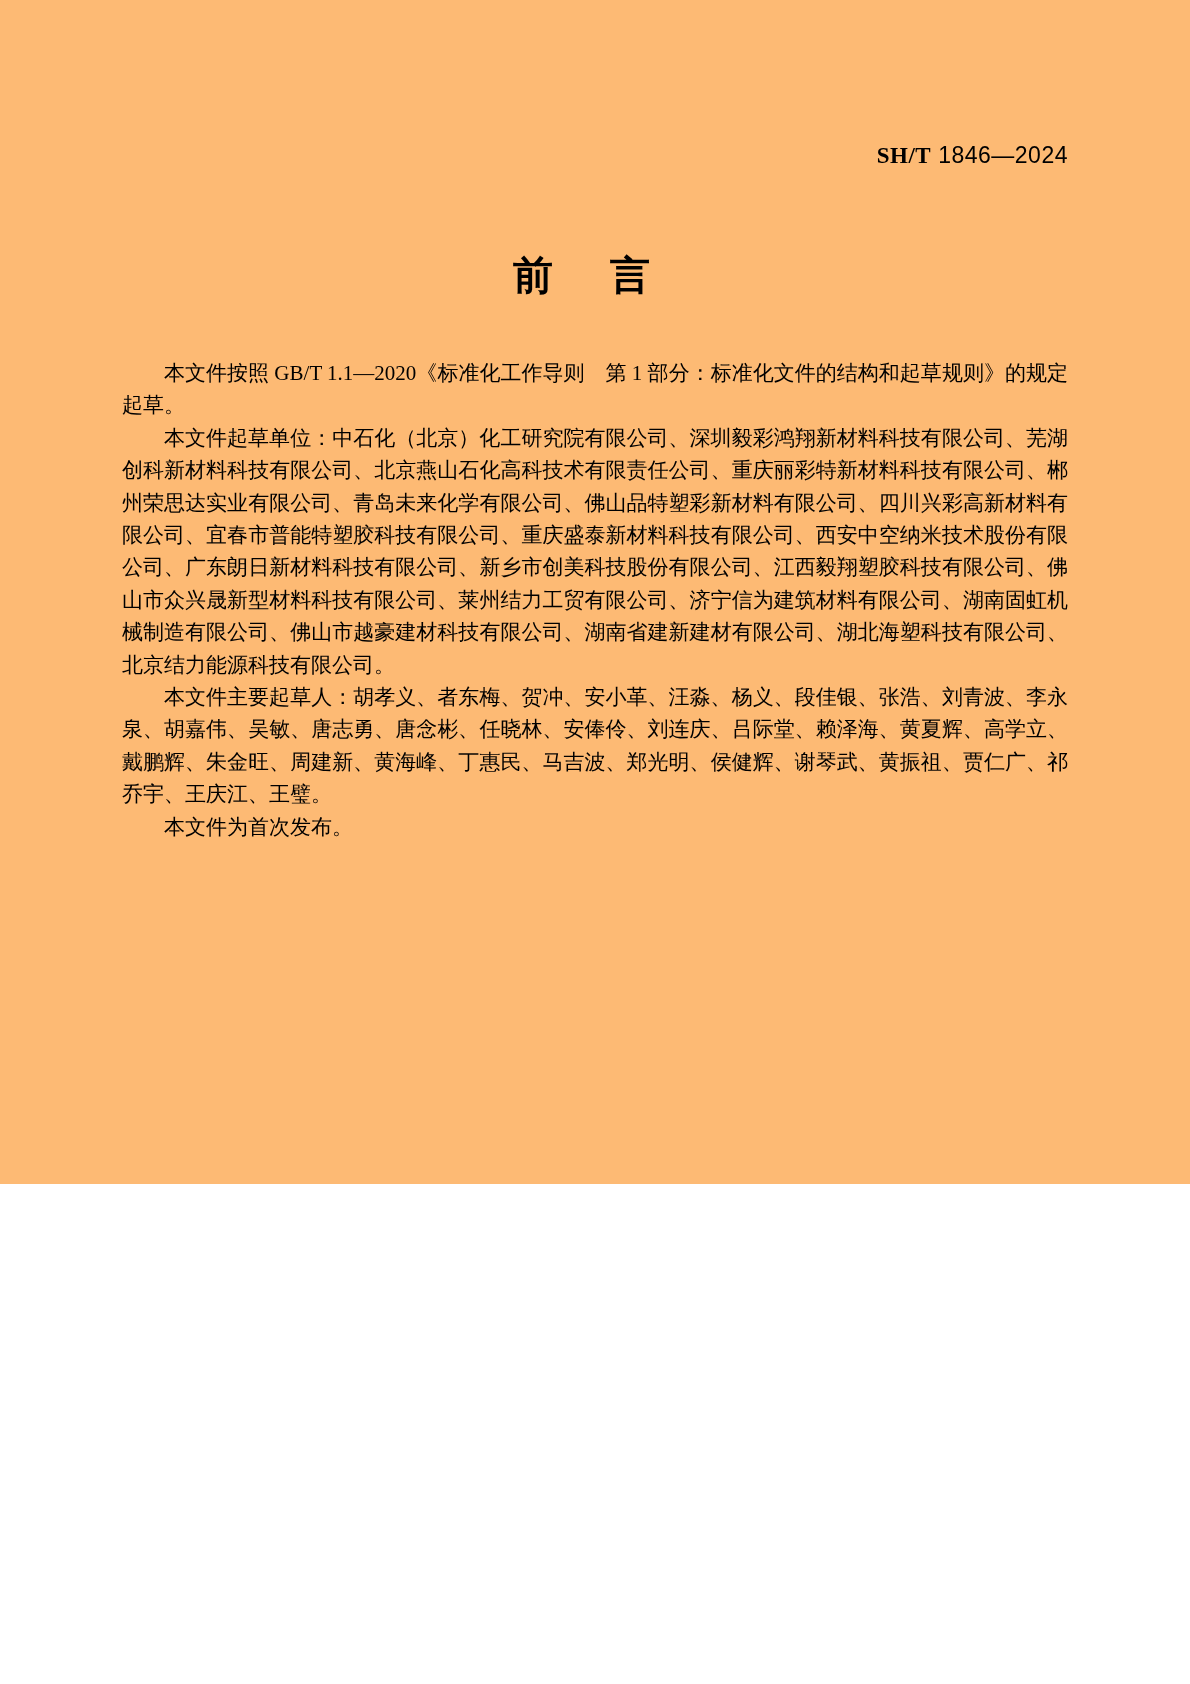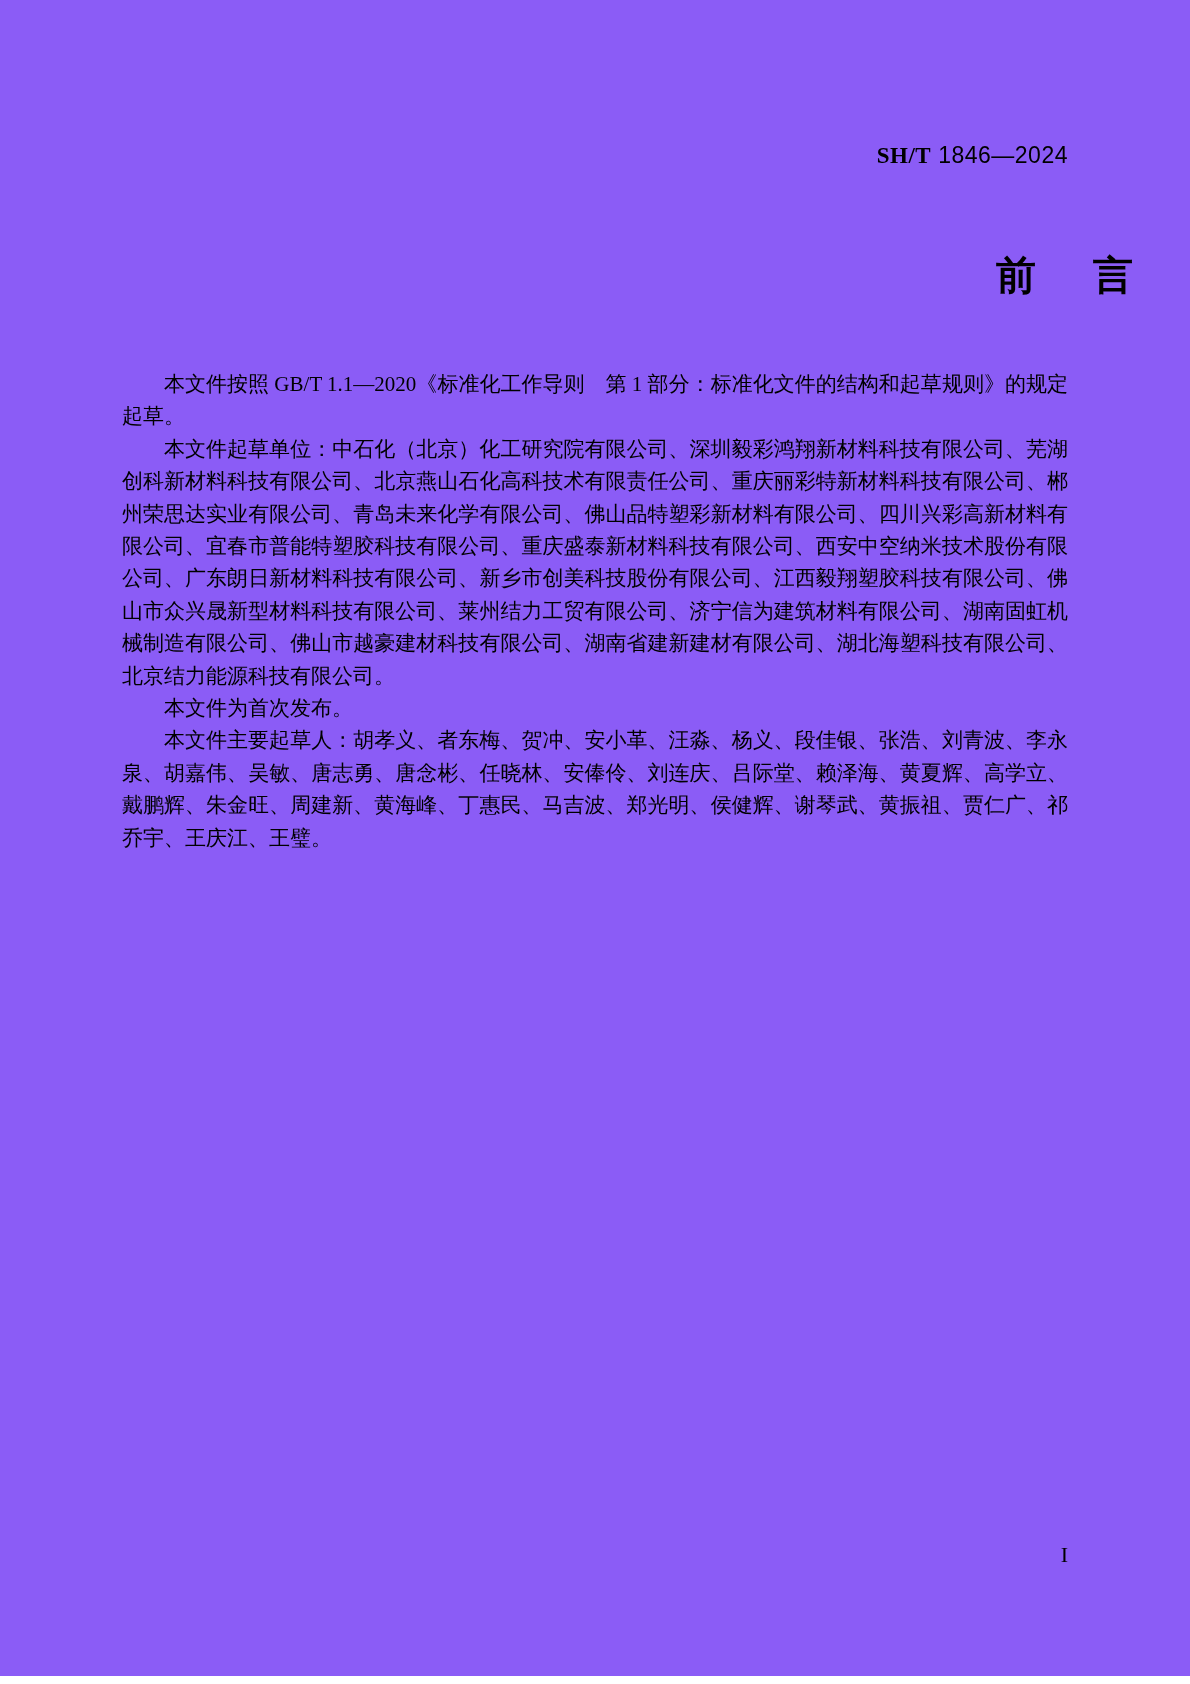--- a/index.html
+++ b/index.html
@@ -3,22 +3,22 @@
 <meta charset="utf-8">
 <style>
   html, body {
     margin: 0;
     padding: 0;
     background: #ffffff;
   }
   .page {
     position: relative;
     width: 1190px;
-    height: 1676px;
-    background: #8b5cf6;
+    height: 1184px;
+    background: #fdba74;
     overflow: hidden;
     font-family: "Liberation Serif", "DejaVu Serif", serif;
     color: #000000;
   }
   
   .doc-header {
     position: absolute;
     top: 141px;
     right: 122px;
     font-size: 23px;
@@ -35,34 +35,34 @@
     font-weight: 500;
     margin-left: 7px;
     letter-spacing: 0.5px;
   }
   
   .fore-title {
     position: absolute;
     top: 252px;
     left: 0;
     width: 100%;
-    text-align: right;
+    text-align: center;
     font-family: "Liberation Sans", "DejaVu Sans", sans-serif;
     font-weight: bold;
     font-size: 40px;
     line-height: 46px;
     letter-spacing: 57px;
     padding-left: 30px;
     box-sizing: border-box;
     white-space: nowrap;
   }
   
   .body-text {
     position: absolute;
-    top: 368px;
+    top: 357px;
     left: 122px;
     width: 946px;
     font-size: 21px;
     line-height: 32.4px;
     text-align: justify;
     text-justify: inter-ideograph;
   }
   .body-text p {
     margin: 0;
     padding: 0;
@@ -87,19 +87,19 @@
 
   <div class="doc-header">
     <span class="doc-code">SH/T</span><span class="doc-number">1846—2024</span>
   </div>
 
   <div class="fore-title">前言</div>
 
   <div class="body-text">
     <p>本文件按照 GB/T 1.1—2020《标准化工作导则　第 1 部分：标准化文件的结构和起草规则》的规定起草。</p>
     <p>本文件起草单位：中石化（北京）化工研究院有限公司、深圳毅彩鸿翔新材料科技有限公司、芜湖创科新材料科技有限公司、北京燕山石化高科技术有限责任公司、重庆丽彩特新材料科技有限公司、郴州荣思达实业有限公司、青岛未来化学有限公司、佛山品特塑彩新材料有限公司、四川兴彩高新材料有限公司、宜春市普能特塑胶科技有限公司、重庆盛泰新材料科技有限公司、西安中空纳米技术股份有限公司、广东朗日新材料科技有限公司、新乡市创美科技股份有限公司、江西毅翔塑胶科技有限公司、佛山市众兴晟新型材料科技有限公司、莱州结力工贸有限公司、济宁信为建筑材料有限公司、湖南固虹机械制造有限公司、佛山市越豪建材科技有限公司、湖南省建新建材有限公司、湖北海塑科技有限公司、北京结力能源科技有限公司。</p>
+    <p>本文件主要起草人：胡孝义、者东梅、贺冲、安小革、汪淼、杨义、段佳银、张浩、刘青波、李永泉、胡嘉伟、吴敏、唐志勇、唐念彬、任晓林、安俸伶、刘连庆、吕际堂、赖泽海、黄夏辉、高学立、戴鹏辉、朱金旺、周建新、黄海峰、丁惠民、马吉波、郑光明、侯健辉、谢琴武、黄振祖、贾仁广、祁乔宇、王庆江、王璧。</p>
     <p>本文件为首次发布。</p>
-    <p>本文件主要起草人：胡孝义、者东梅、贺冲、安小革、汪淼、杨义、段佳银、张浩、刘青波、李永泉、胡嘉伟、吴敏、唐志勇、唐念彬、任晓林、安俸伶、刘连庆、吕际堂、赖泽海、黄夏辉、高学立、戴鹏辉、朱金旺、周建新、黄海峰、丁惠民、马吉波、郑光明、侯健辉、谢琴武、黄振祖、贾仁广、祁乔宇、王庆江、王璧。</p>
   </div>
 
   <div class="page-number">I</div>
 
 </div>
 
 </body></html>

